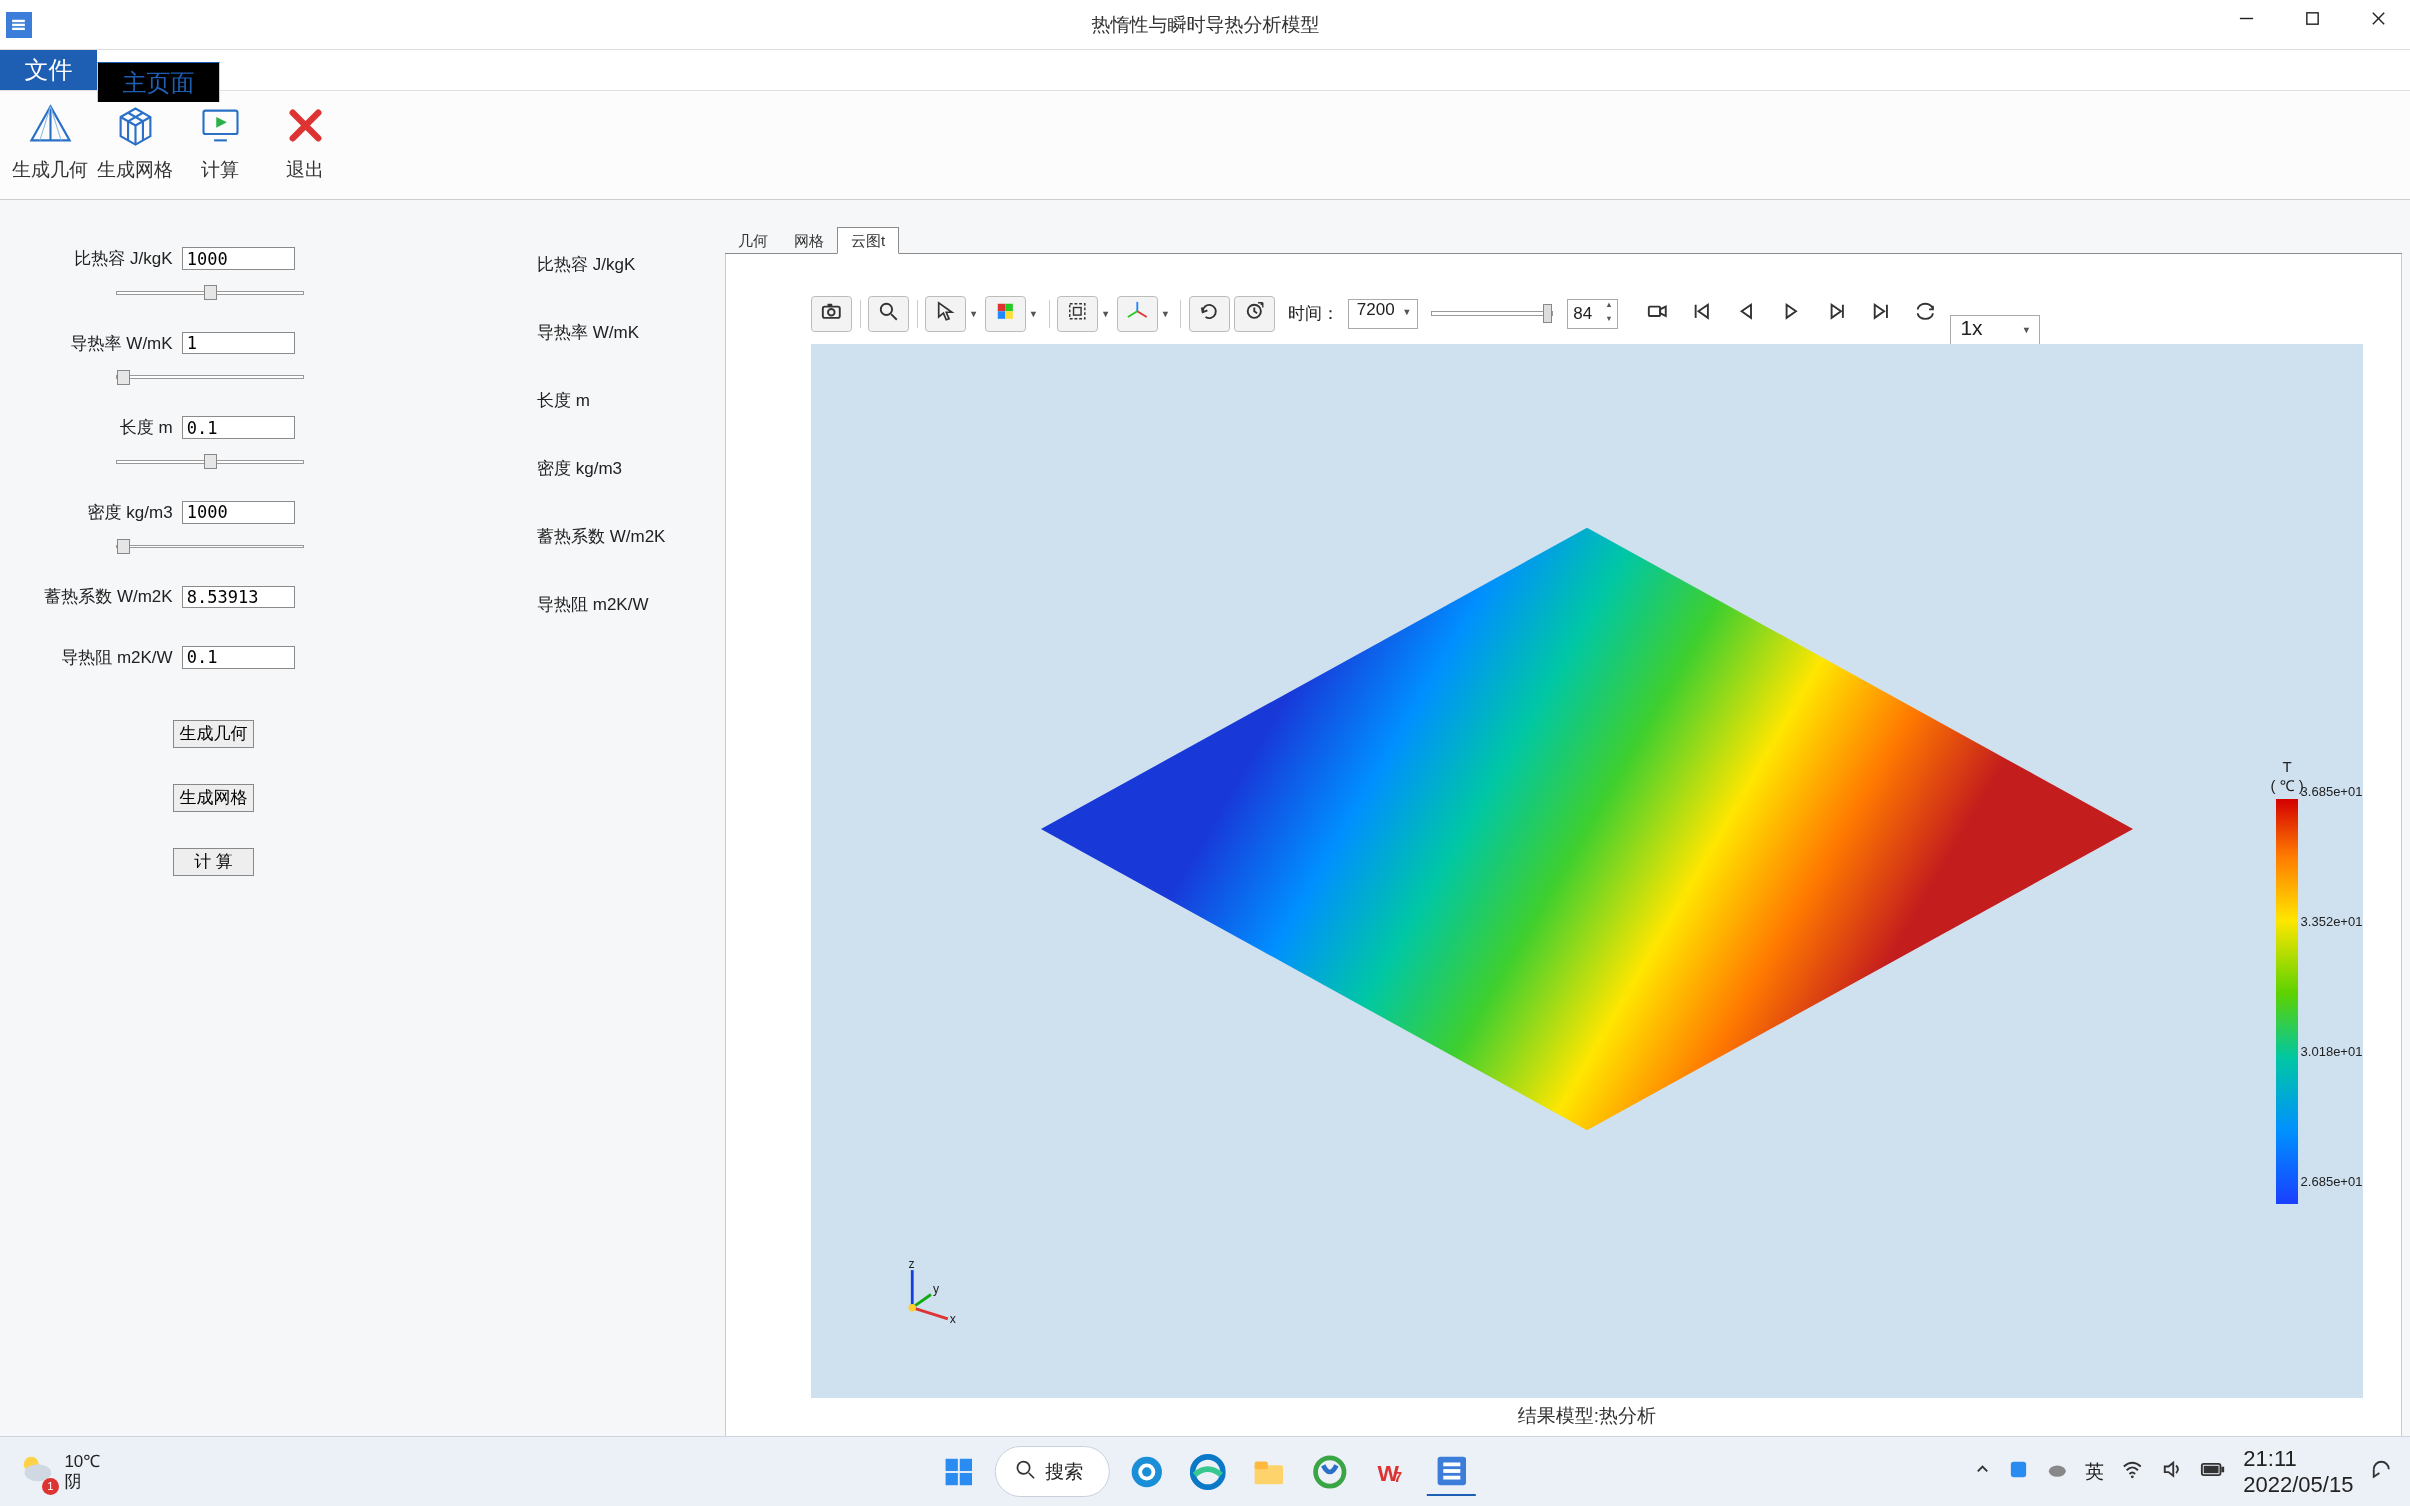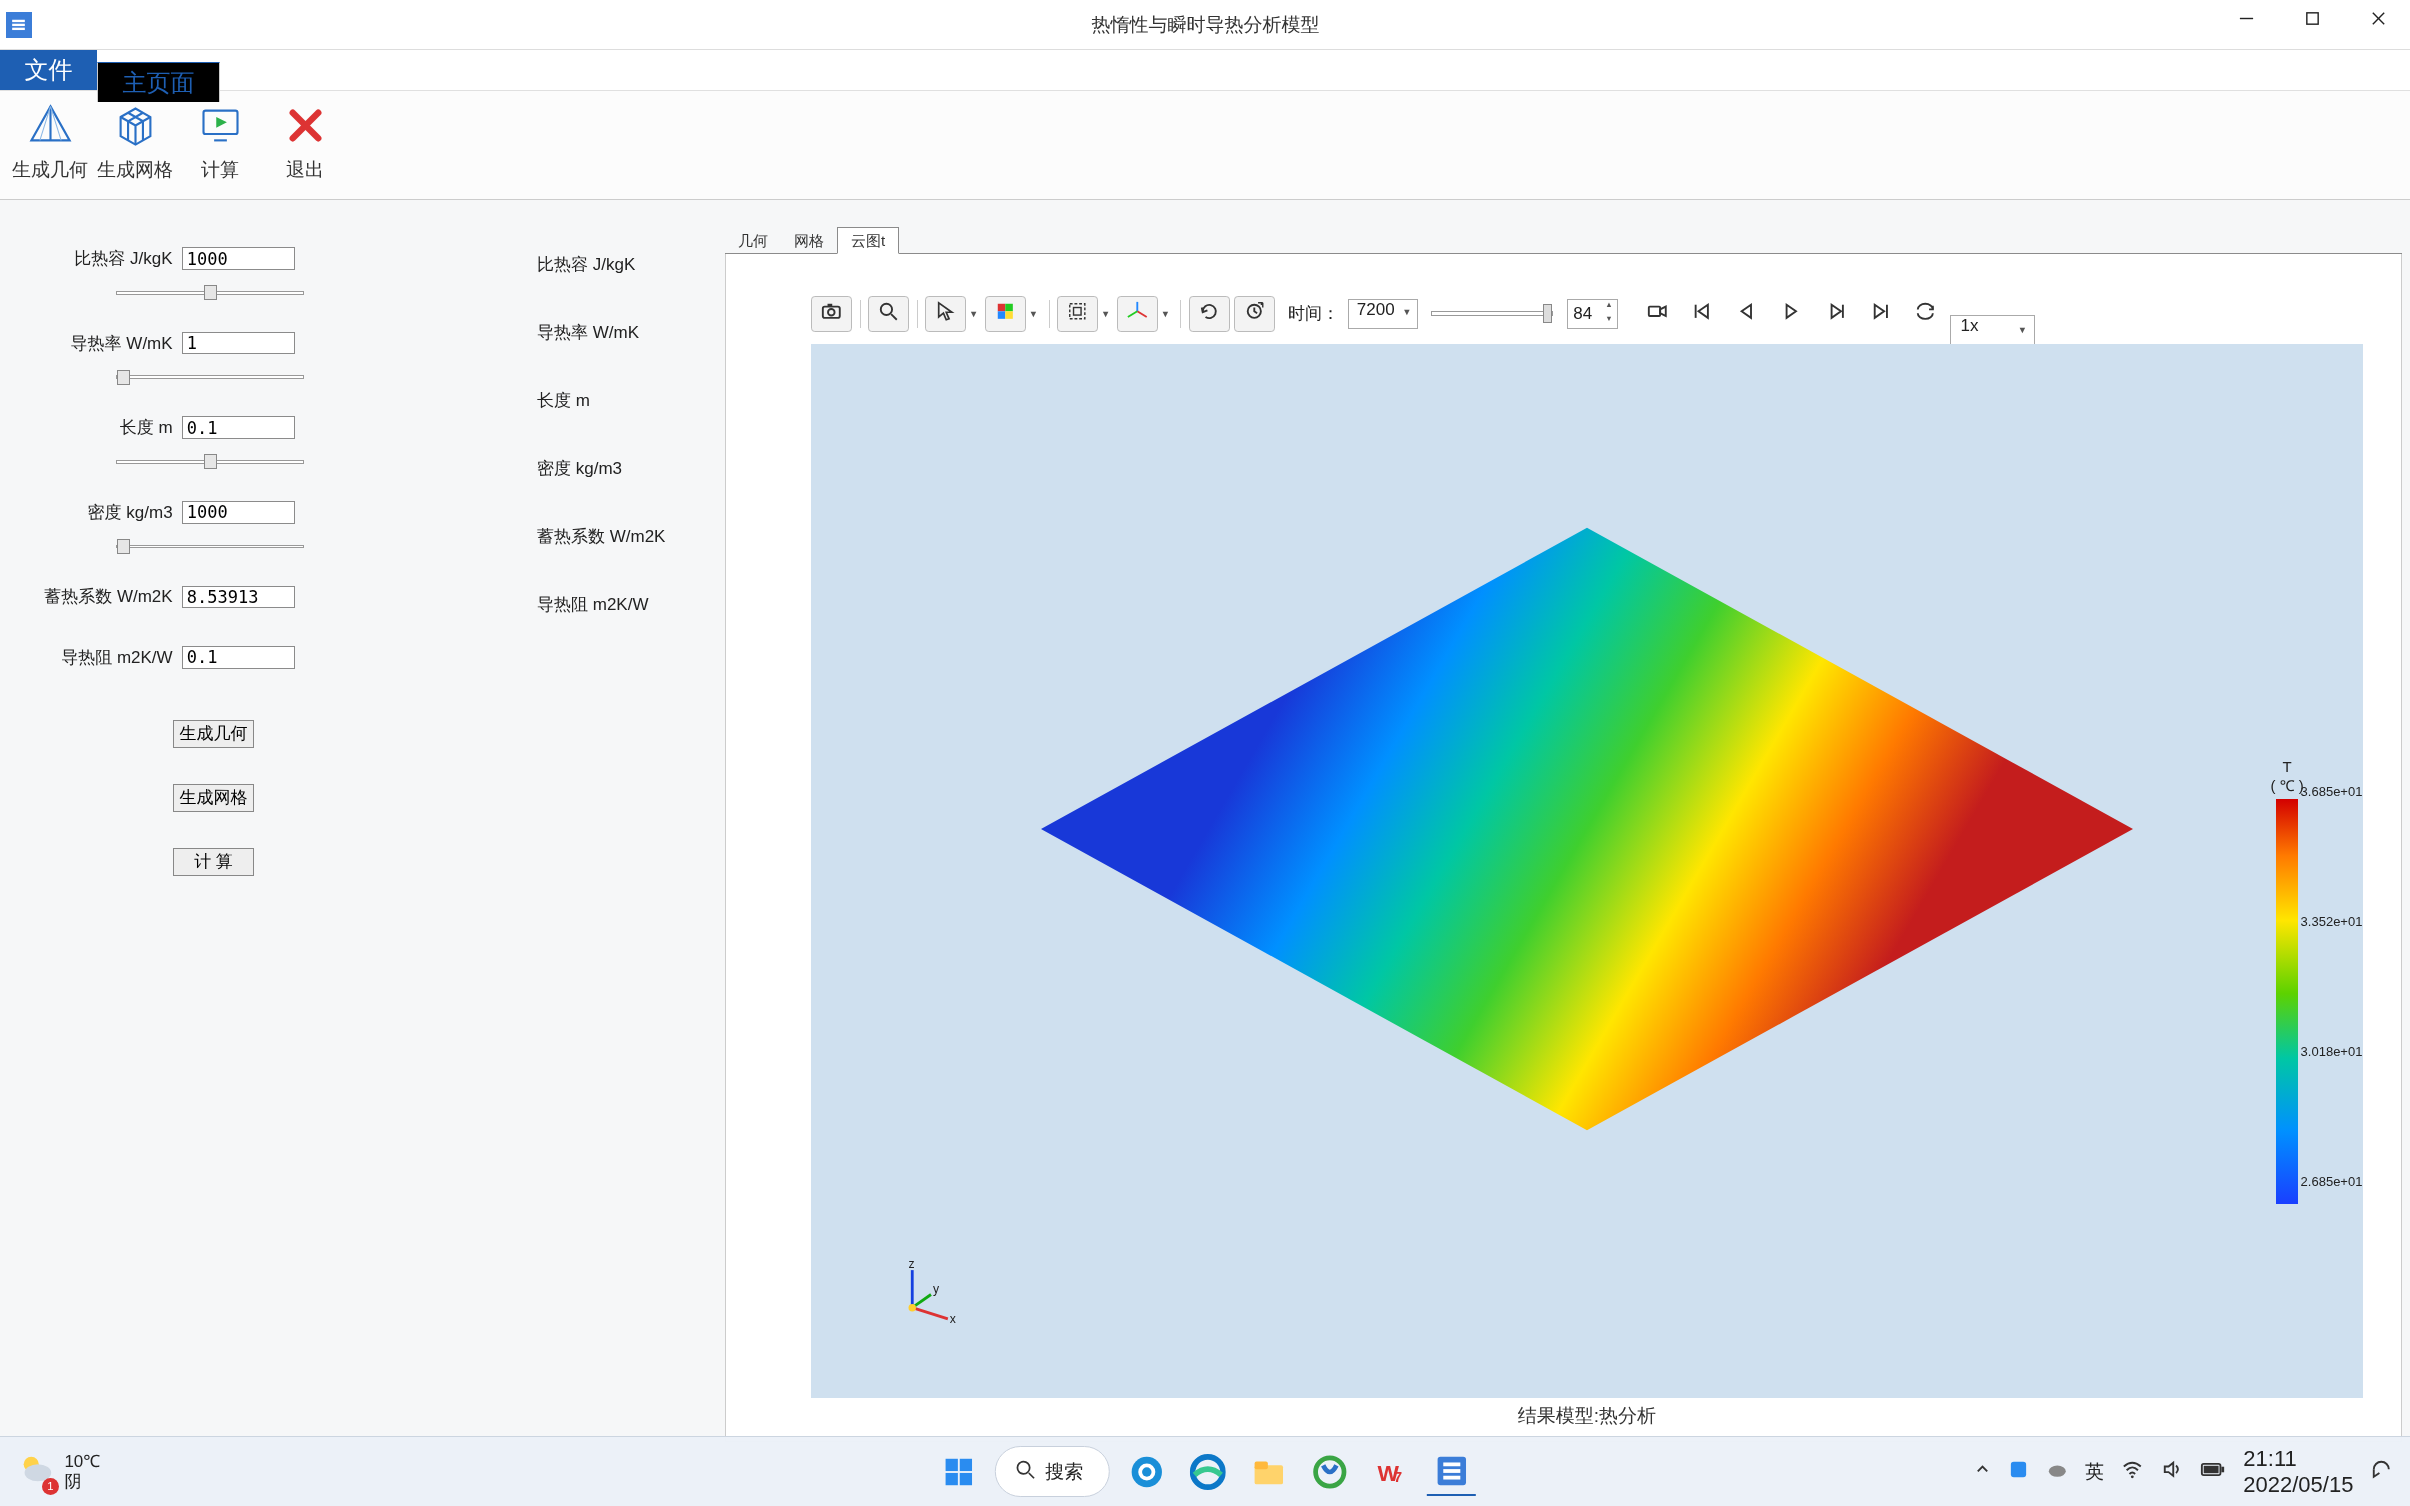--- a/index.html
+++ b/index.html
@@ -58,21 +58,21 @@
   .tdd { width: 15px; height: 36px; display: flex; align-items: center; justify-content: center; margin-left: -3.8px; }
   .tdd:before { content: "▼"; font-size: 9.4px; color: #555; }
   .time-label { font-size: 17px; margin-left: 9.4px; margin-right: 5.6px; }
   .time-sel { height: 30px; border: 0.9px solid #aaa; background: #fff; padding: 0 22.6px 0 7.5px; font-size: 17px; position: relative; }
   .time-sel:after { content: "▼"; position: absolute; right: 5.6px; top: 6.6px; font-size: 9.4px; color: #555; }
   .scrub { width: 122px; height: 5.6px; background: #fff; border: 0.9px solid #999; margin: 0 9.4px; position: relative; }
   .scrub .thumb { position: absolute; right: 0; top: -7.5px; width: 9.4px; height: 19px; background: #ddd; border: 0.9px solid #888; }
   .frame-spin { width: 51px; height: 30px; border: 0.9px solid #aaa; display: flex; align-items: center; padding-left: 5.6px; font-size: 17px; position: relative; }
   .frame-spin .spins { position: absolute; right: 0; top: 0; width: 15px; height: 28px; display: flex; flex-direction: column; }
   .frame-spin .spins div { flex: 1; font-size: 7.5px; text-align: center; color: #555; }
-  .play-sel { height: 30px; border: 0.9px solid #aaa; background: #fff; padding: 0 56px 0 9.4px; font-size: 17px; position: relative; margin-top: 33px; }
+  .play-sel { height: 30px; border: 0.9px solid #aaa; background: #fff; padding: 0 56px 0 9.4px; font-size: 21px; position: relative; margin-top: 33px; }
   .play-sel:after { content: "▼"; position: absolute; right: 7.5px; top: 7.5px; font-size: 9.4px; color: #555; }
   .tsep { width: 0.9px; height: 28px; background: #ccc; margin: 0 3.8px; }
 
   
   .canvas-wrap { flex: 1; background: #cfe0ef; position: relative; overflow: hidden; margin-top: 9.4px; }
   .diamond { position: absolute; left: 50%; top: 46%; transform: translate(-50%, -50%); }
   .axes { position: absolute; left: 75px; bottom: 66px; }
   .scalebar { position: absolute; right: 19px; top: 414px; width: 113px; text-align: center; font-size: 15px; }
   .scalebar .bar { width: 22.6px; height: 405px; margin: 3.8px auto; background: linear-gradient(to bottom, #d30000 0%, #ff7a00 14%, #ffe600 30%, #5dd200 48%, #00c7a4 64%, #0090ff 82%, #1a3fff 100%); }
   .scalebar .ticks { position: absolute; left: 70px; top: 26px; height: 405px; display: flex; flex-direction: column; justify-content: space-between; font-size: 13px; text-align: left; }

